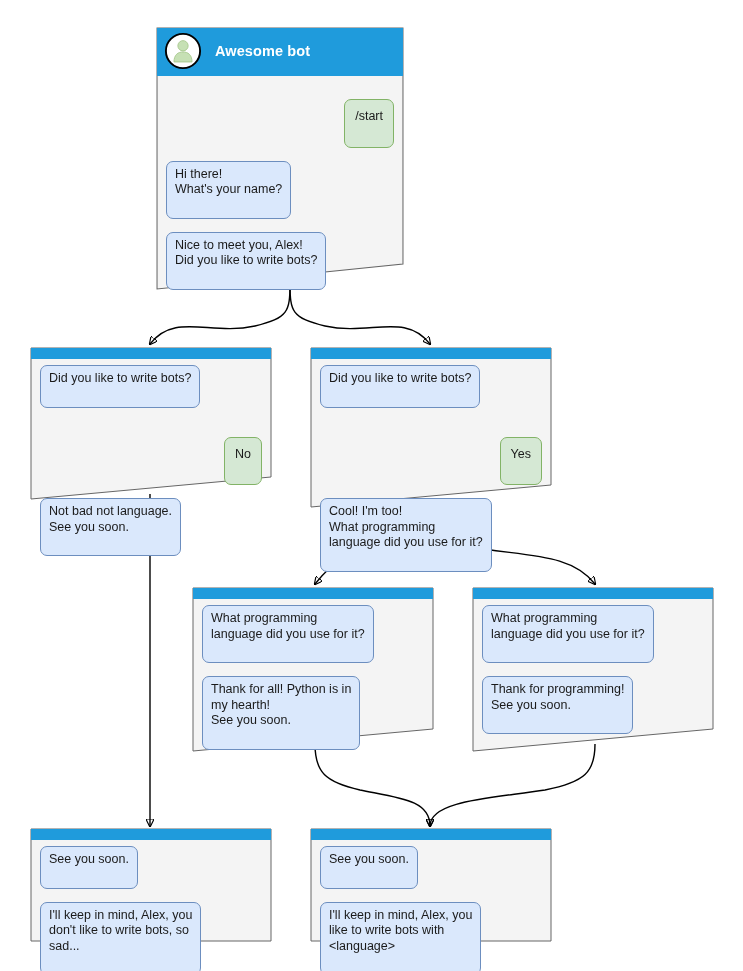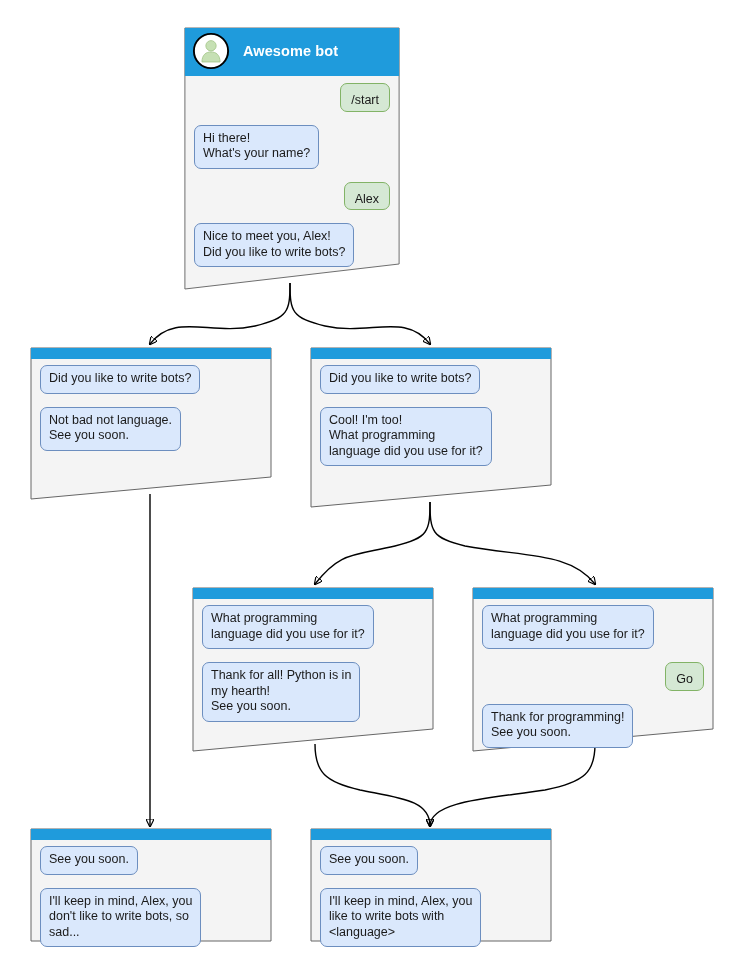--- a/index.html
+++ b/index.html
@@ -102,37 +102,38 @@
     display: flex;
     margin-bottom: 13px;
   }
   .bubble-row.left  { justify-content: flex-start; }
   .bubble-row.right { justify-content: flex-end; }
 
   .bubble {
     display: inline-block;
     box-sizing: border-box;
     border-radius: 7px;
-    padding: 5px 8px 6px 8px;
+    padding: 5px 8px 20px 8px;
     font-size: 12.5px;
     line-height: 15.5px;
     color: #1a1a1a;
     white-space: pre-line;
     max-width: 205px;
   }
   .bubble.bot {
     background: #dae8fc;
     border: 1px solid #6c8ebf;
   }
   .bubble.user {
     background: #d5e8d4;
     border: 1px solid #82b366;
-    padding: 9px 10px 2px 10px;
+    padding: 9px 10px 22px 10px;
     min-width: 38px;
     text-align: left;
+    margin-top: 16px;
   }
 </style>
 </head>
 <body>
 
 <div id="canvas">
 
   <svg id="connectors" viewBox="0 0 743 971" width="743" height="971">
     <defs>
       <marker id="arrow" viewBox="0 0 10 10" refX="8.5" refY="5" markerWidth="6" markerHeight="6" orient="auto-start-reverse">
@@ -145,21 +146,21 @@
 
     <line x1="150" y1="494" x2="150" y2="826" marker-end="url(#arrow)"></line>
 
     <path d="M 430,502 C 430,532 428,538 395,546 C 352,556 340,552 315,584" marker-end="url(#arrow)"></path>
     <path d="M 430,502 C 430,532 432,538 465,546 C 525,557 570,552 595,584" marker-end="url(#arrow)"></path>
 
     <path d="M 315,744 C 315,772 325,782 360,790 C 400,798 430,800 430,826" marker-end="url(#arrow)"></path>
     <path d="M 595,744 C 595,772 585,782 545,790 C 495,798 430,800 430,826" marker-end="url(#arrow)"></path>
   </svg>
 
-  <div class="card" style="left:184px; top:27px; width:216px; height:263px;">
+  <div class="card" style="left:156px; top:27px; width:248px; height:263px;">
     <svg class="card-shape" viewBox="0 0 242 263" preserveAspectRatio="none">
       <polygon class="body" points="1,1 241,1 241,237 1,262"></polygon>
       <rect class="headerbar" x="1" y="1" width="240" height="48"></rect>
     </svg>
     <div class="card-inner">
       <div class="title-header">
         <svg class="avatar" viewBox="0 0 40 40">
           <circle cx="20" cy="20" r="18" fill="#ffffff" stroke="#000000" stroke-width="2"></circle>
           <circle cx="20" cy="14.5" r="5.4" fill="#c6e0b4" stroke="#a9c98f" stroke-width="1"></circle>
           <path d="M 10.5 31.5 C 10.5 24 14.8 21 20 21 C 25.2 21 29.5 24 29.5 31.5 Z" fill="#c6e0b4" stroke="#a9c98f" stroke-width="1"></path>
@@ -167,59 +168,62 @@
         <span class="title-text">Awesome bot</span>
       </div>
       <div class="bubbles" style="top:56px;">
         <div class="bubble-row right">
           <span class="bubble user">/start</span>
         </div>
         <div class="bubble-row left">
           <span class="bubble bot">Hi there!
 What's your name?</span>
         </div>
-        <div class="bubble-row right">
-          <span class="bubble user">Alex</span>
-        </div>
         <div class="bubble-row left">
           <span class="bubble bot">Nice to meet you, Alex!
 Did you like to write bots?</span>
         </div>
       </div>
     </div>
   </div>
 
   <div class="card" style="left:30px; top:347px; width:242px; height:153px;">
     <svg class="card-shape" viewBox="0 0 242 153" preserveAspectRatio="none">
       <polygon class="body" points="1,1 241,1 241,130 1,152"></polygon>
       <rect class="headerbar" x="1" y="1" width="240" height="11"></rect>
     </svg>
     <div class="card-inner">
       <div class="bubbles" style="top:18px;">
         <div class="bubble-row left">
           <span class="bubble bot">Did you like to write bots?</span>
         </div>
+        <div class="bubble-row right">
+          <span class="bubble user">No</span>
+        </div>
         <div class="bubble-row left">
           <span class="bubble bot">Not bad not language.
 See you soon.</span>
         </div>
       </div>
     </div>
   </div>
 
   <div class="card" style="left:310px; top:347px; width:242px; height:161px;">
     <svg class="card-shape" viewBox="0 0 242 161" preserveAspectRatio="none">
       <polygon class="body" points="1,1 241,1 241,138 1,160"></polygon>
       <rect class="headerbar" x="1" y="1" width="240" height="11"></rect>
     </svg>
     <div class="card-inner">
       <div class="bubbles" style="top:18px;">
         <div class="bubble-row left">
           <span class="bubble bot">Did you like to write bots?</span>
         </div>
+        <div class="bubble-row right">
+          <span class="bubble user">Yes</span>
+        </div>
         <div class="bubble-row left">
           <span class="bubble bot">Cool! I'm too!
 What programming
 language did you use for it?</span>
         </div>
       </div>
     </div>
   </div>
 
   <div class="card" style="left:192px; top:587px; width:242px; height:165px;">
@@ -246,23 +250,20 @@
     <svg class="card-shape" viewBox="0 0 242 165" preserveAspectRatio="none">
       <polygon class="body" points="1,1 241,1 241,142 1,164"></polygon>
       <rect class="headerbar" x="1" y="1" width="240" height="11"></rect>
     </svg>
     <div class="card-inner">
       <div class="bubbles" style="top:18px;">
         <div class="bubble-row left">
           <span class="bubble bot">What programming
 language did you use for it?</span>
         </div>
-        <div class="bubble-row right">
-          <span class="bubble user">Go</span>
-        </div>
         <div class="bubble-row left">
           <span class="bubble bot">Thank for programming!
 See you soon.</span>
         </div>
       </div>
     </div>
   </div>
 
   <div class="card" style="left:30px; top:828px; width:242px; height:114px;">
     <svg class="card-shape" viewBox="0 0 242 114" preserveAspectRatio="none">

